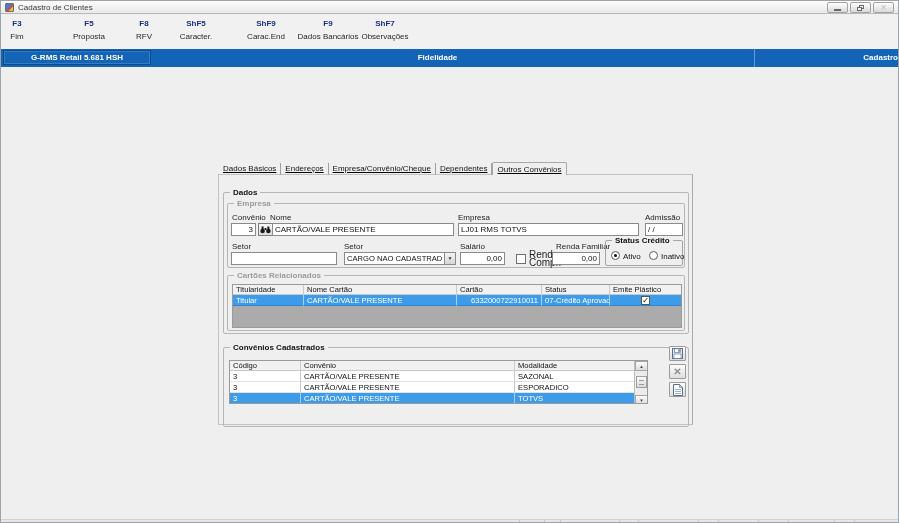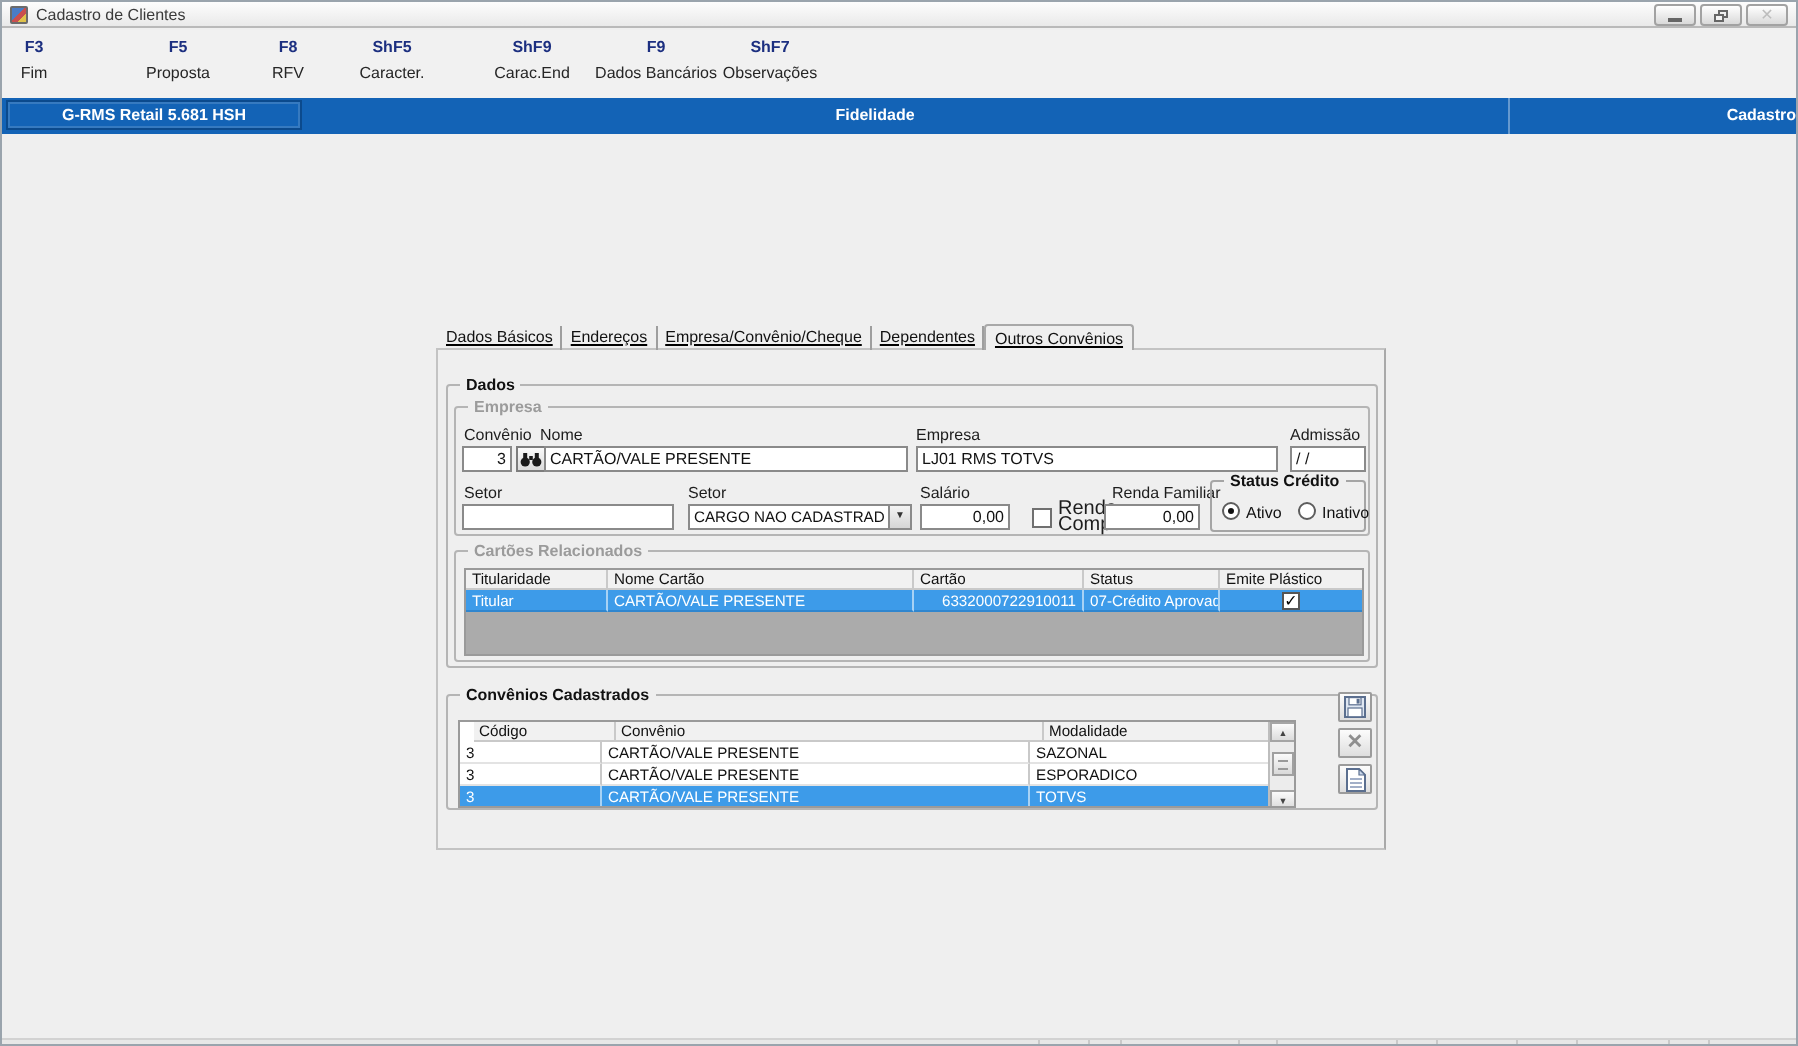--- a/index.html
+++ b/index.html
@@ -80,21 +80,21 @@
 
   .radio { position:absolute; width:9px; height:9px; border:1px solid #5d5d5d; border-radius:50%;
            background:#fff; }
   .radio.sel::after { content:""; position:absolute; left:2px; top:2px; width:3px; height:3px;
                       border-radius:50%; background:#111; }
   .radio-label { position:absolute; font-size:8px; color:#111; line-height:9px; }
 
   
   .grid { position:absolute; background:#ababab; border:1px solid #9a9a9a; overflow:hidden; }
   .grow { display:flex; height:11px; }
-  .grow.head { height:10px; background:#ffffff;justify-content:center; }
+  .grow.head { height:10px; background:#ffffff; }
   .gcell { font-size:7.6px; line-height:10px; padding:0 3px; white-space:nowrap; overflow:hidden;
            border-right:1px solid #c9c9c9; border-bottom:1px solid #c9c9c9; color:#111; background:#f1f1f1; }
   .grow.body .gcell { background:#fff; border-bottom:1px solid #e3e3e3; line-height:11px; }
   .grow.sel .gcell { background:#3d9be9; color:#fff; border-right-color:rgba(255,255,255,.55);
                      border-bottom-color:#2f86cf; }
   .gcell.right { text-align:right; }
   .gcell.center { text-align:center; }
   .mini-chk { display:inline-block; width:9px; height:9px; background:#fff; border:1px solid #555;
               font-size:8px; line-height:8px; color:#000; margin-top:1px; }
 
@@ -257,21 +257,21 @@
             <div class="gcell right" style="width:85px">6332000722910011</div>
             <div class="gcell" style="width:68px">07-Crédito Aprovado</div>
             <div class="gcell center" style="width:71px; border-right:none">
               <span class="mini-chk">✓</span>
             </div>
           </div>
         </div>
       </div>
     </div>
 
-    <div class="fs" style="left:4px; top:172px; width:466px; height:58px">
+    <div class="fs" style="left:4px; top:172px; width:466px; height:80px">
       <span class="legend black">Convênios Cadastrados</span>
       <div class="grid" style="left:5px; top:12px; width:419px; height:44px; background:#fff">
         <div class="grow head">
           <div class="gcell" style="width:71px">Código</div>
           <div class="gcell" style="width:214px">Convênio</div>
           <div class="gcell" style="width:119px; border-right:none">Modalidade</div>
         </div>
         <div class="grow body">
           <div class="gcell" style="width:71px">3</div>
           <div class="gcell" style="width:214px">CARTÃO/VALE PRESENTE</div>

